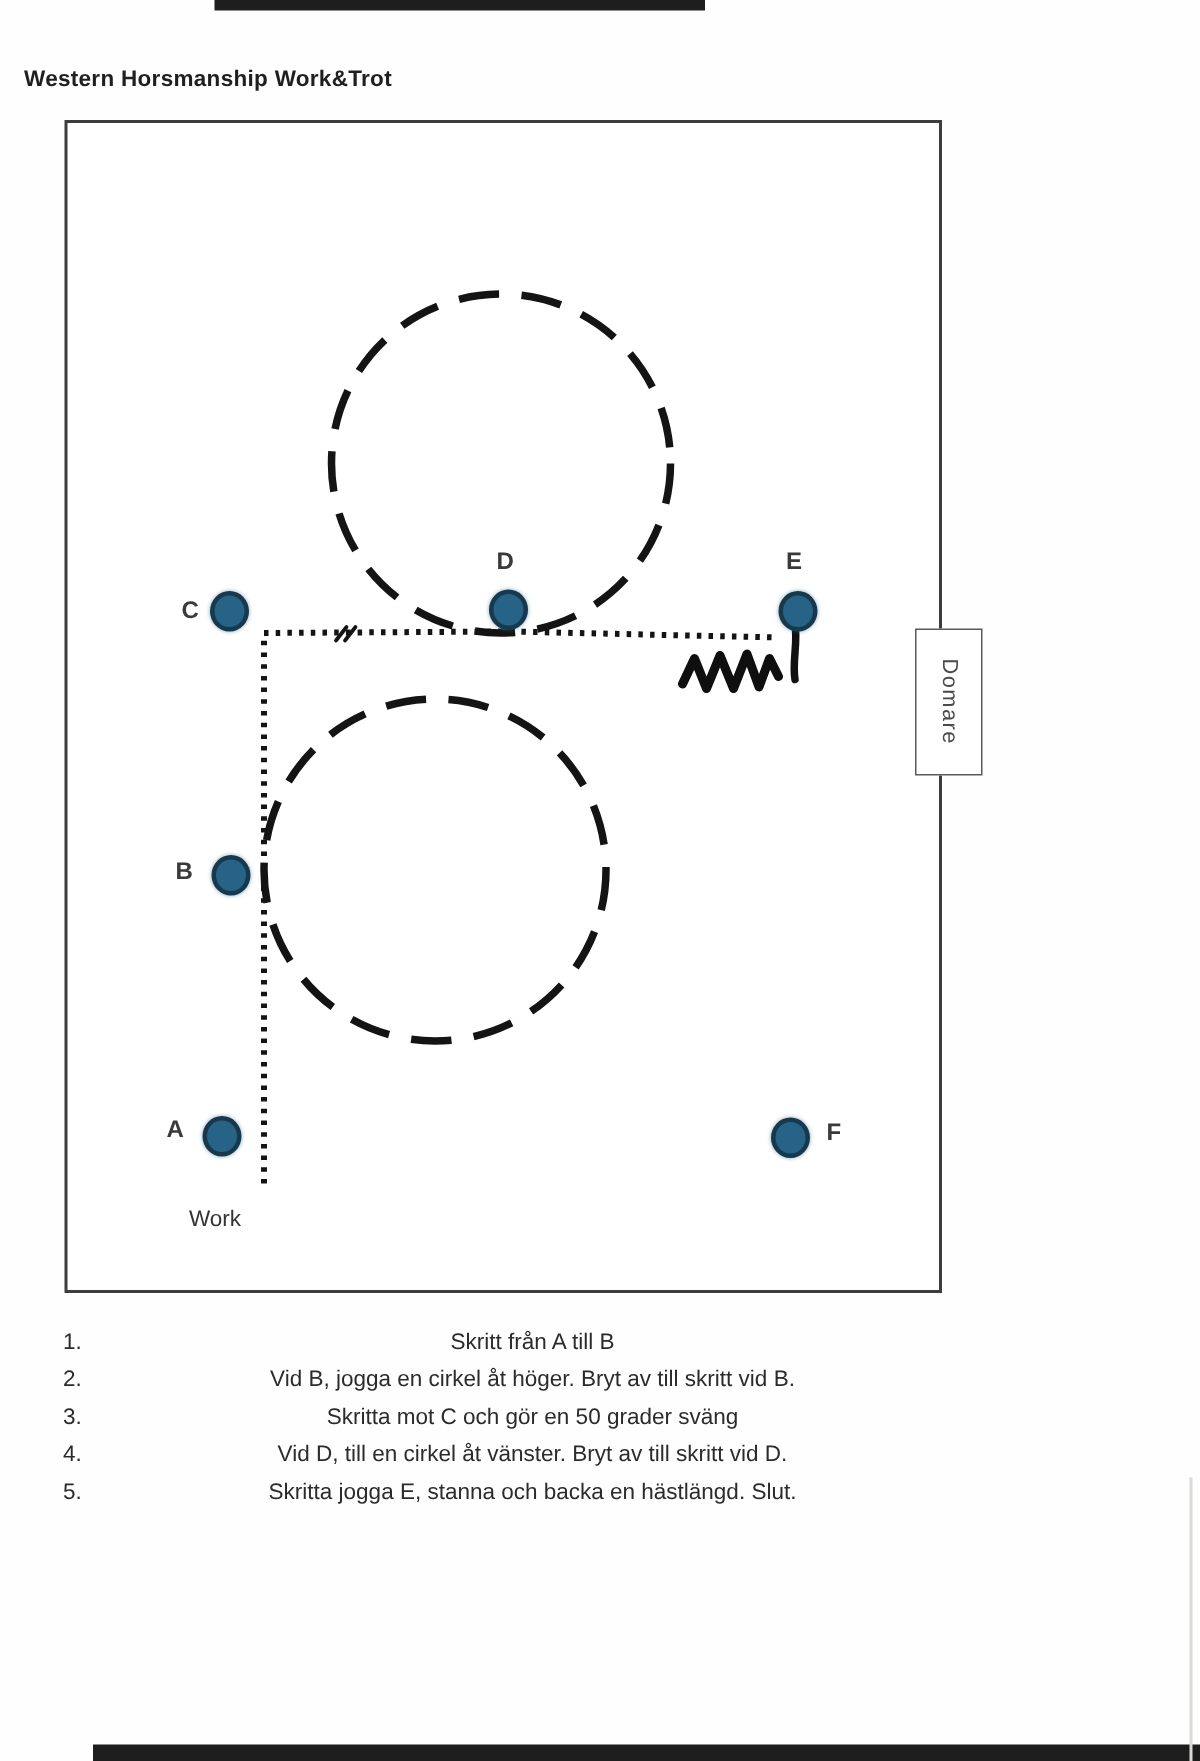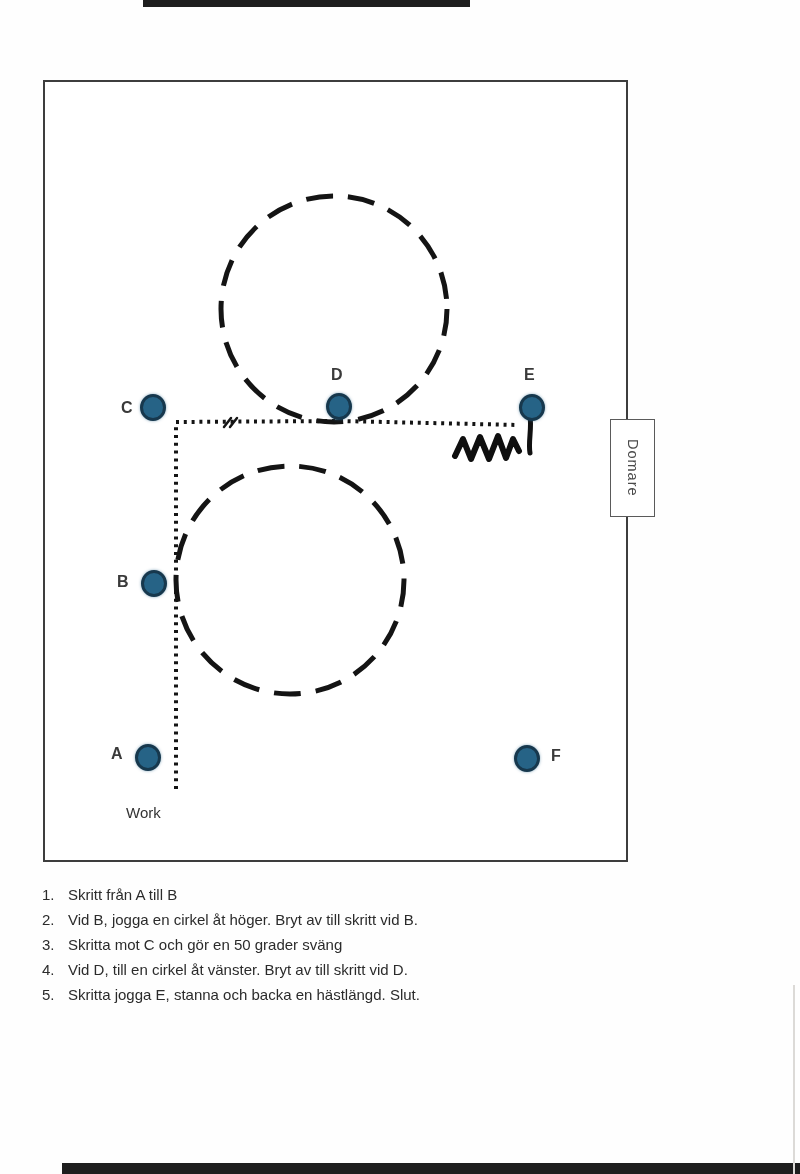--- a/index.html
+++ b/index.html
@@ -27,33 +27,34 @@
   
   .judge-box{left:610px;top:419px;width:45px;height:98px;background:#fff;
              border:1.5px solid #5a5a5a;box-sizing:border-box;
              display:flex;align-items:center;justify-content:center;}
   .judge-box span{writing-mode:vertical-rl;text-orientation:mixed;
                   font-size:14.5px;color:#4a4a4a;letter-spacing:1px;}
   
   .instructions{left:42px;top:882px;width:600px;font-size:15px;color:#2b2b2b;}
   .instr-row{display:flex;line-height:25px;}
   .instr-num{width:26px;flex:0 0 26px;}
-  .instr-text{flex:1;}
+  .instr-text{flex:1;text-align:center;}
   
   .edge-right{left:793px;top:985px;width:2px;height:189px;background:#dcdad7;}
 </style>
 </head>
 <body>
 
 <div id="page">
 
   <div class="abs artifact-top"></div>
   <div class="abs artifact-bottom"></div>
   <div class="abs edge-right"></div>
 
+  <div class="abs title">Western Horsmanship Work&amp;Trot</div>
 
   <div class="abs arena"></div>
 
   <svg class="abs pattern-svg" viewBox="0 0 800 1174" xmlns="http://www.w3.org/2000/svg">
 
     <circle cx="334" cy="309" r="113" fill="none" stroke="#141414" stroke-width="5" stroke-dasharray="27 15"></circle>
 
     <circle cx="290" cy="580" r="114" fill="none" stroke="#141414" stroke-width="5" stroke-dasharray="27 15"></circle>
 
     <path d="M176 789 L176 424" fill="none" stroke="#141414" stroke-width="4" stroke-dasharray="3 4.8"></path>

